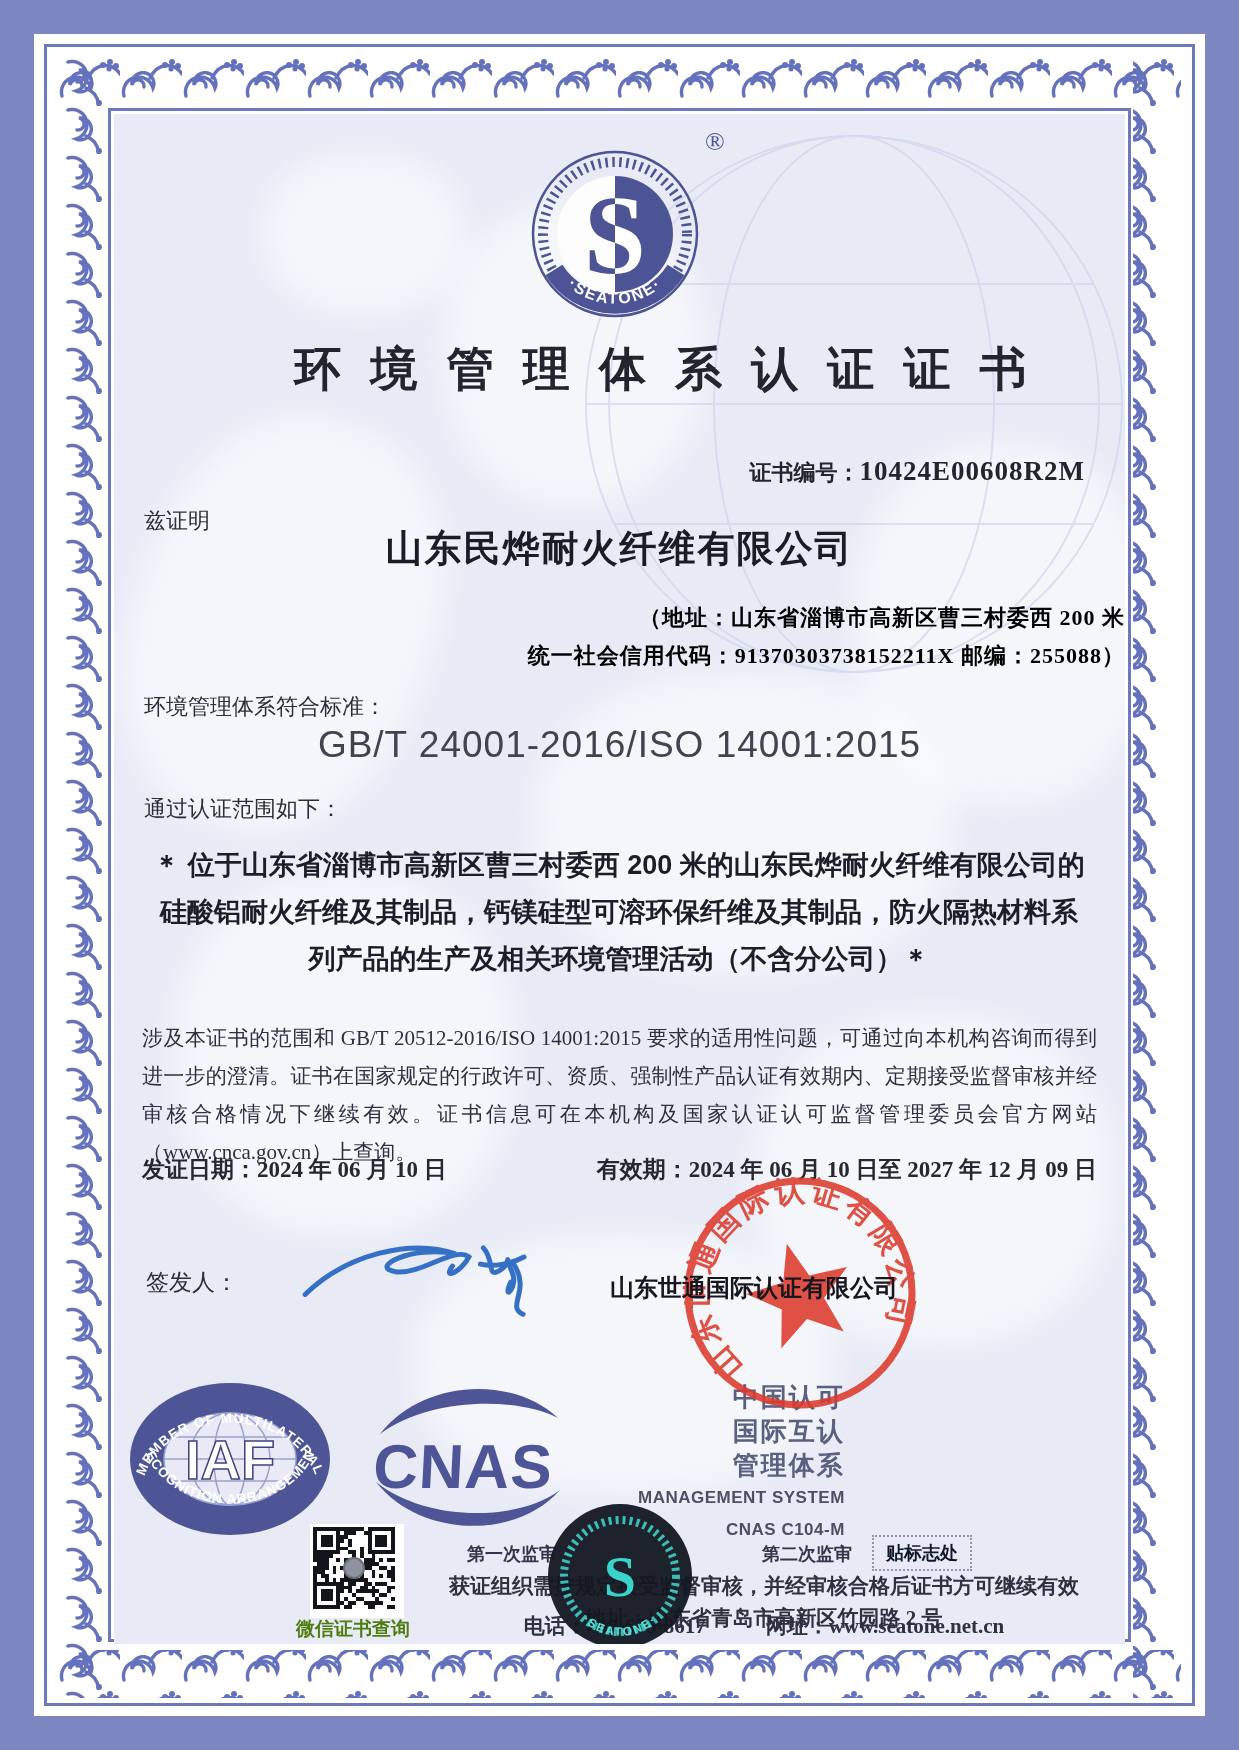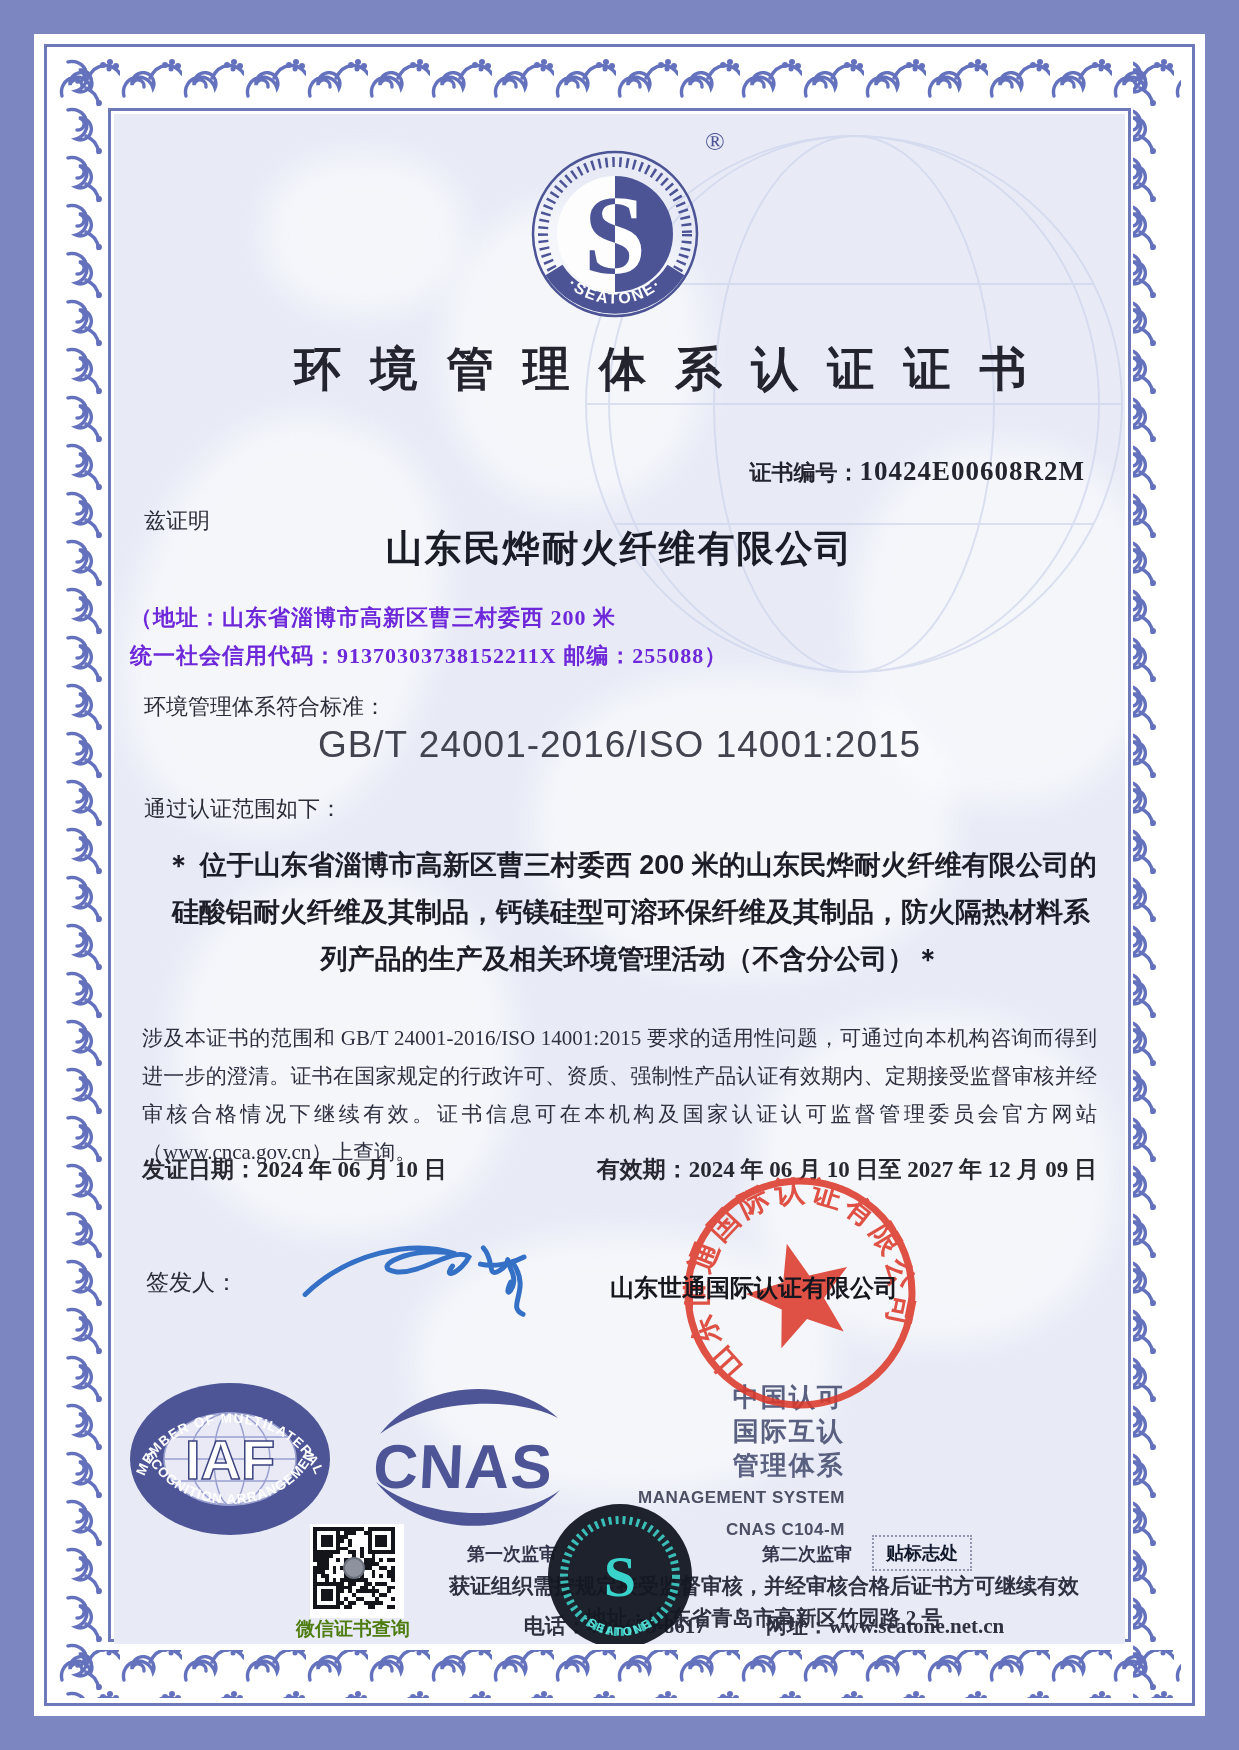--- a/index.html
+++ b/index.html
@@ -14,29 +14,29 @@
   .globe-wm{position:absolute;left:430px;top:-10px;z-index:0;opacity:.8;}
   .abs{position:absolute;z-index:2;}
   .badge{left:388px;top:6px;}
   .title{left:0;top:224px;width:100%;text-align:center;font-size:47px;font-weight:bold;
          color:#23242e;letter-spacing:.62em;text-indent:.62em;white-space:nowrap;padding-left:41px;}
   .certno{right:40px;top:342px;font-size:22px;font-weight:bold;color:#23242e;}
   .certno .num{font-size:27px;letter-spacing:1px;}
   .certify{left:30px;top:392px;font-size:22px;color:#2c2d38;}
   .company{left:0;top:410px;width:100%;text-align:center;font-size:37px;font-weight:bold;
            color:#1a1c26;font-family:"Liberation Sans","DejaVu Sans",sans-serif;letter-spacing:2px;}
-  .addr{left:16px;width:100%;text-align:left;font-size:22px;font-weight:bold;color:#6d28d9;letter-spacing:1px;}
+  .addr{left:0;width:100%;text-align:right;font-size:22px;font-weight:bold;color:#000000;letter-spacing:1px;}
   .addr1{top:489px;} .addr2{top:527px;}
   .label{font-size:22px;color:#2c2d38;}
   .std-label{left:30px;top:578px;}
   .standard{left:0;top:610px;width:100%;text-align:center;font-size:37px;color:#41434f;
             font-family:"Liberation Sans","DejaVu Sans",sans-serif;letter-spacing:1px;}
   .scope-label{left:30px;top:680px;}
   .scope{left:35px;top:728px;width:940px;text-align:center;font-size:27px;font-weight:bold;
-         color:#1c1d27;line-height:47px;font-family:"Liberation Sans","DejaVu Sans",sans-serif;margin-left:12px;}
+         color:#1c1d27;line-height:47px;font-family:"Liberation Sans","DejaVu Sans",sans-serif;}
   .legal{left:28px;top:905px;width:955px;font-size:21px;color:#2e3040;line-height:38px;text-align:justify;}
   .dates{left:0;top:1040px;width:100%;display:flex;justify-content:space-between;
          padding:0 28px;box-sizing:border-box;font-size:23px;color:#26272f;font-weight:bold;gap:31px;}
   .signer{left:32px;top:1106px;font-size:23px;color:#2c2d38;margin-top:47px;}
   .signature{left:175px;top:1112px;z-index:3;}
   .stamp{left:555px;top:1048px;z-index:3;opacity:.88;}
   .issuer{left:420px;top:1158px;width:440px;text-align:center;font-size:24px;font-weight:bold;
           color:#16161e;z-index:4;font-family:"Liberation Sans","DejaVu Sans",sans-serif;}
   .iaf{left:12px;top:1266px;z-index:2;}
   .cnas{left:252px;top:1262px;z-index:2;}
@@ -156,21 +156,21 @@
 
     <div class="abs certify">兹证明</div>
     <div class="abs company">山东民烨耐火纤维有限公司</div>
     <div class="abs addr addr1">（地址：山东省淄博市高新区曹三村委西 200 米</div>
     <div class="abs addr addr2">统一社会信用代码：91370303738152211X 邮编：255088）</div>
 
     <div class="abs label std-label">环境管理体系符合标准：</div>
     <div class="abs standard">GB/T 24001-2016/ISO 14001:2015</div>
     <div class="abs label scope-label">通过认证范围如下：</div>
     <div class="abs scope">＊ 位于山东省淄博市高新区曹三村委西 200 米的山东民烨耐火纤维有限公司的硅酸铝耐火纤维及其制品，钙镁硅型可溶环保纤维及其制品，防火隔热材料系列产品的生产及相关环境管理活动（不含分公司）＊</div>
-    <div class="abs legal">涉及本证书的范围和 GB/T 24001-2016/ISO 14001:2015 要求的适用性问题，可通过向本机构咨询而得到进一步的澄清。证书在国家规定的行政许可、资质、强制性产品认证有效期内、定期接受监督审核并经审核合格情况下继续有效。证书信息可在本机构及国家认证认可监督管理委员会官方网站（www.cnca.gov.cn）上查询。</div>
+    <div class="abs legal">涉及本证书的范围和 GB/T 20512-2016/ISO 14001:2015 要求的适用性问题，可通过向本机构咨询而得到进一步的澄清。证书在国家规定的行政许可、资质、强制性产品认证有效期内、定期接受监督审核并经审核合格情况下继续有效。证书信息可在本机构及国家认证认可监督管理委员会官方网站（www.cnca.gov.cn）上查询。</div>
 
     <div class="abs dates">
       <span><span>发证日期：</span><span>2024 年 06 月 10 日</span></span>
       <span><span>有效期：</span><span>2024 年 06 月 10 日至 2027 年 12 月 09 日</span></span>
     </div>
 
     <div class="abs signer">签发人：</div>
 
     <svg class="abs signature" width="330" height="95" viewBox="0 0 330 95">
       <g fill="none" stroke="#3470c5" stroke-width="5" stroke-linecap="round" transform="rotate(-4 165 47)">

